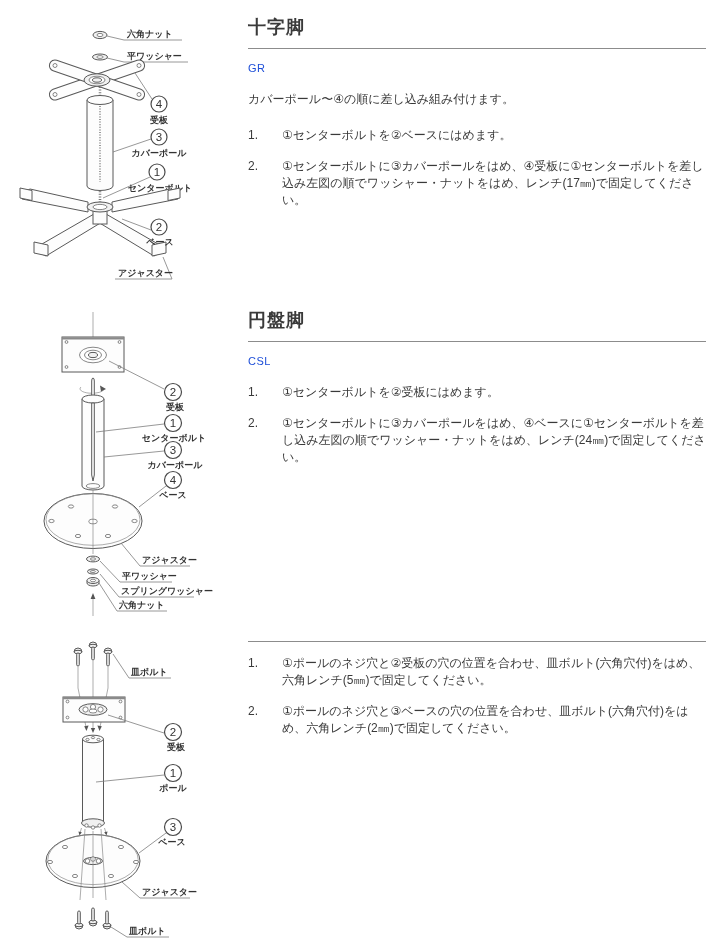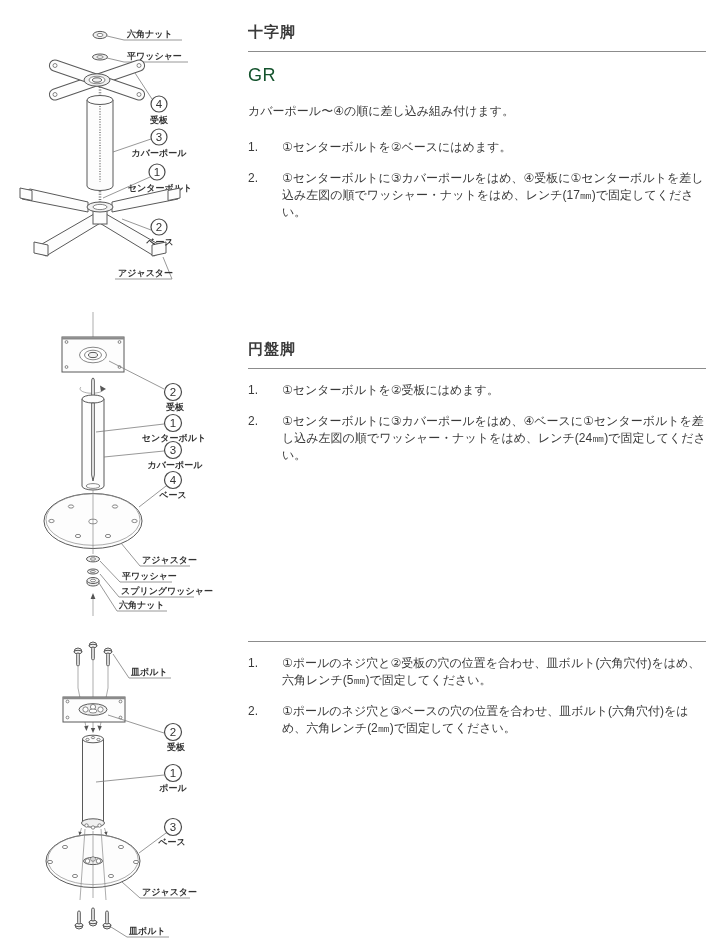--- a/index.html
+++ b/index.html
@@ -2,23 +2,23 @@
 <html><head>
 <meta charset="utf-8">
 <style>
   html,body{margin:0;padding:0;background:#fff;}
   .page{
     position:relative;width:720px;height:949px;background:#fff;overflow:hidden;
     font-family:"Liberation Sans","DejaVu Sans",sans-serif;color:#3a3a3a;
   }
   .diagram{position:absolute;left:0;}
   .sec-text{position:absolute;left:248px;width:458px;}
-  .sec-text h2{font-size:15px;font-weight:600;color:#3a3a3a;margin:8px 0 9px;letter-spacing:1px;}
+  .sec-text h2{font-size:18px;font-weight:600;color:#3a3a3a;margin:0 0 9px;letter-spacing:1px;}
   .rule{border:0;border-top:1px solid #8c8c8c;margin:0 0 13px;}
-  .code{font-size:18px;color:#14532d;margin:8px 0 17px;letter-spacing:.5px;}
+  .code{font-size:11px;color:#1d4ed8;margin:8px 0 17px;letter-spacing:.5px;}
   .intro{font-size:12px;margin:0 0 19px;line-height:1.4;}
   .step{display:flex;font-size:12px;line-height:1.42;margin:0 0 14px;}
   .step-num{width:22px;flex-shrink:0;}
   .step-text{flex:1;margin-left:12px;}
   
   .part{fill:#fdfdfd;stroke:#595959;stroke-width:1;}
   .part2{fill:#f1f1f1;stroke:#595959;stroke-width:1;}
   .hole{fill:#fff;stroke:#6a6a6a;stroke-width:.8;}
   .leader{fill:none;stroke:#7d7d7d;stroke-width:.8;}
   .thin{fill:none;stroke:#8a8a8a;stroke-width:.7;}
@@ -312,23 +312,24 @@
     <div class="step">
       <span class="step-num">1.</span>
       <span class="step-text">①センターボルトを②ベースにはめます。</span>
     </div>
     <div class="step">
       <span class="step-num">2.</span>
       <span class="step-text">①センターボルトに③カバーポールをはめ、④受板に①センターボルトを差し込み左図の順でワッシャー・ナットをはめ、レンチ(17㎜)で固定してください。</span>
     </div>
   </div>
 
-  <div class="sec-text" style="top:332px">
+  <div class="sec-text" style="top:308px">
     <h2>円盤脚</h2>
     <hr class="rule">
+    <div class="code">CSL</div>
     <div class="step">
       <span class="step-num">1.</span>
       <span class="step-text">①センターボルトを②受板にはめます。</span>
     </div>
     <div class="step">
       <span class="step-num">2.</span>
       <span class="step-text">①センターボルトに③カバーポールをはめ、④ベースに①センターボルトを差し込み左図の順でワッシャー・ナットをはめ、レンチ(24㎜)で固定してください。</span>
     </div>
   </div>
 

